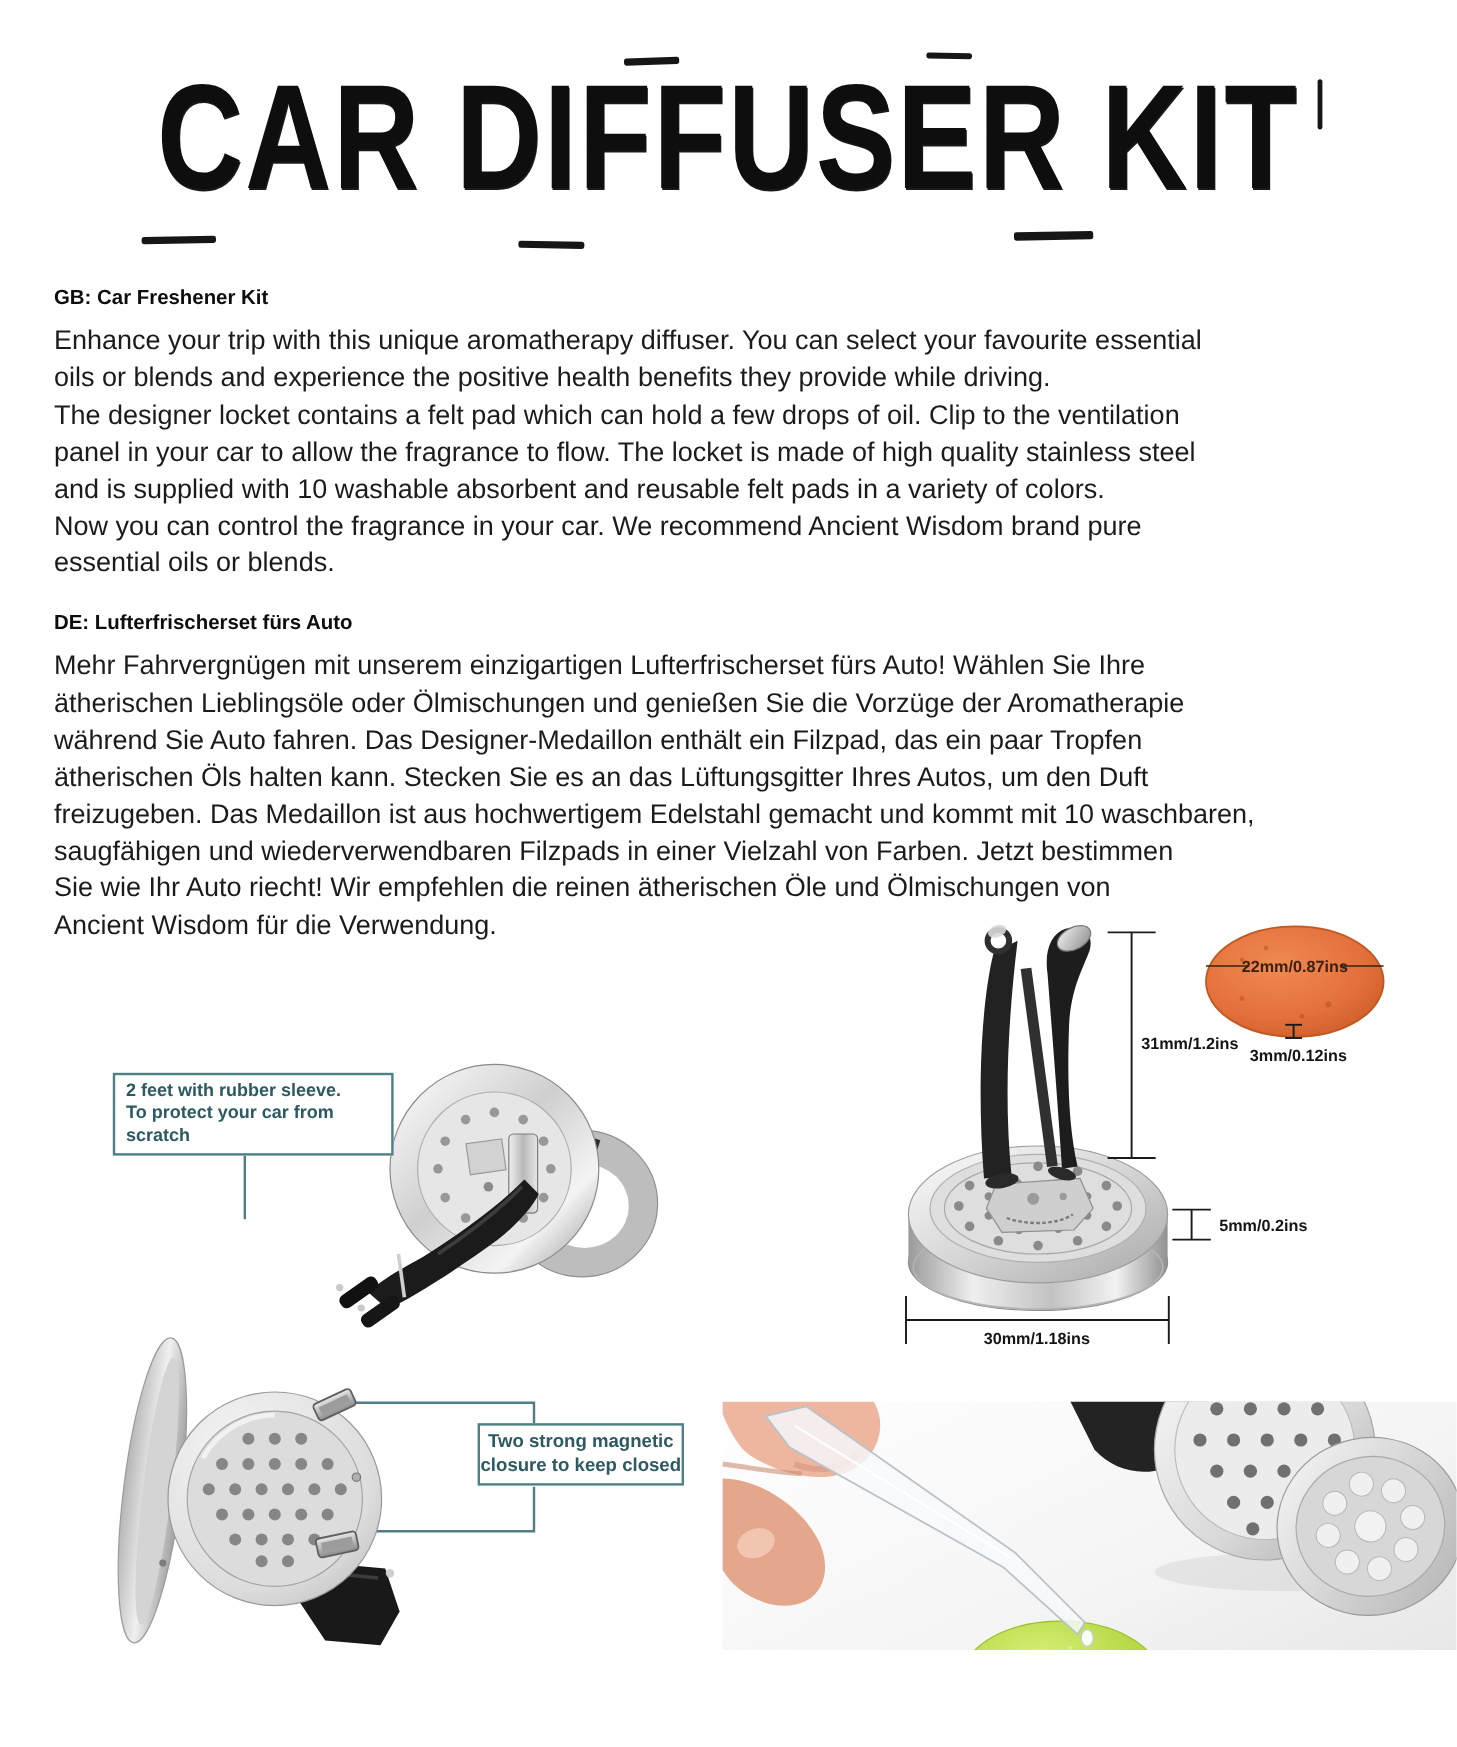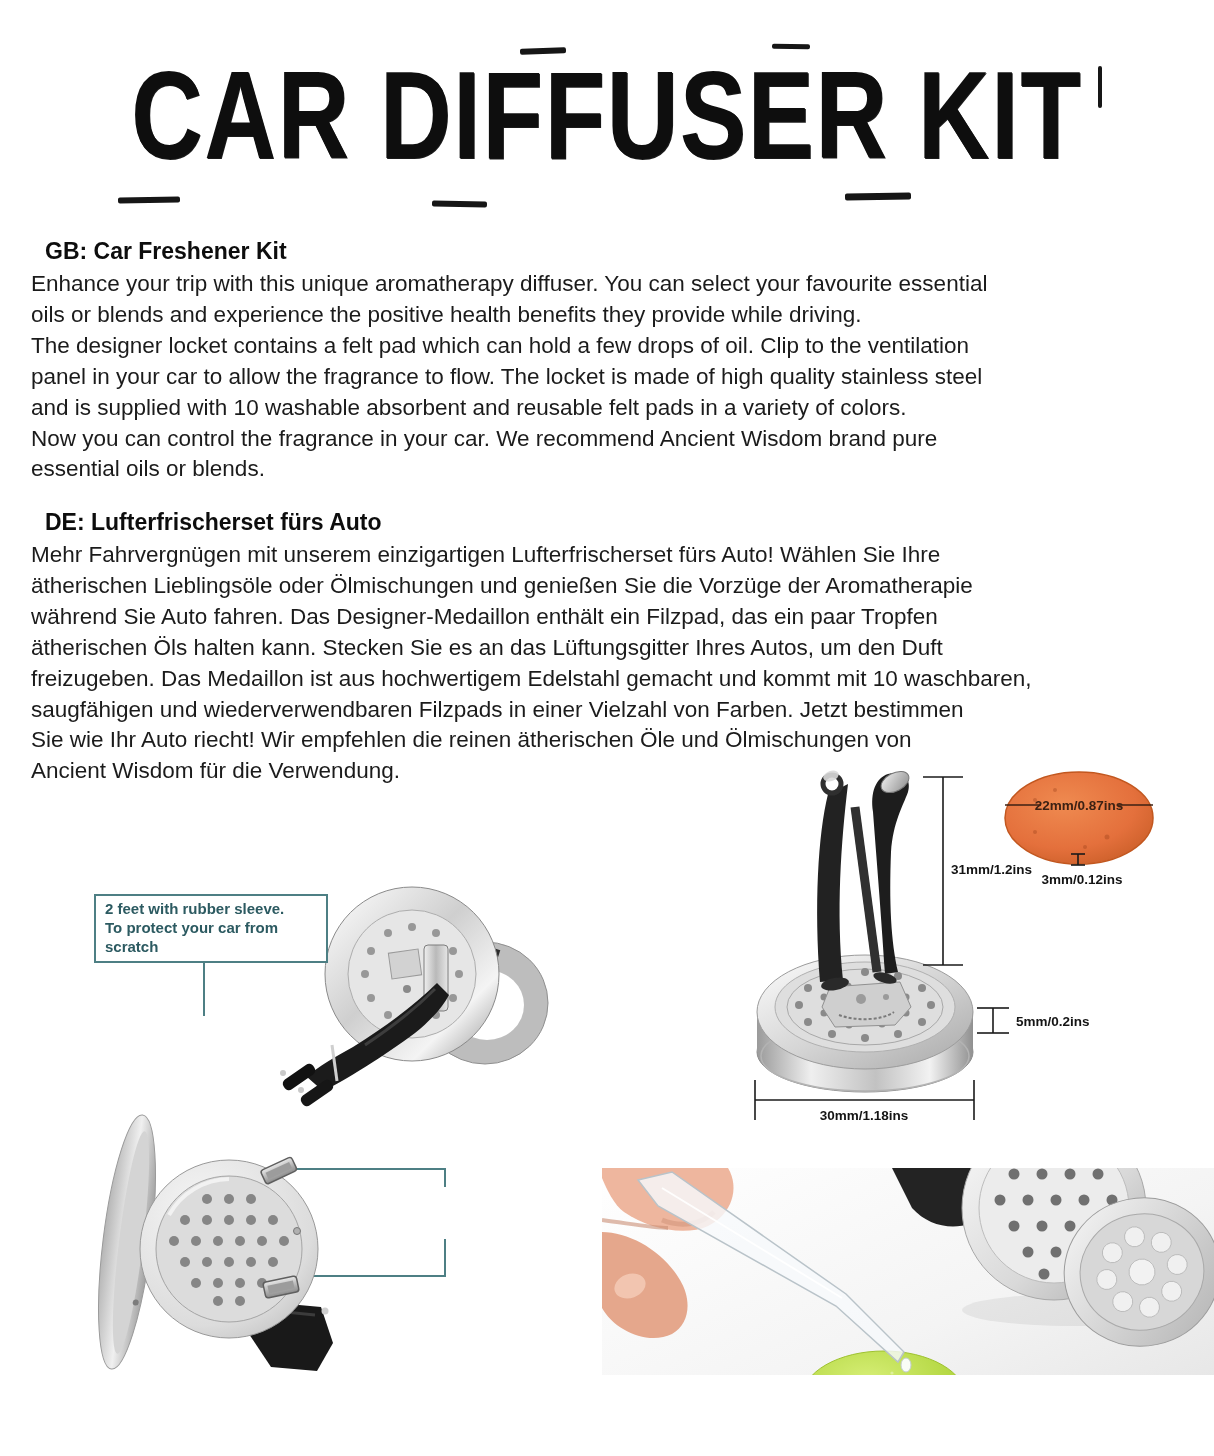--- a/index.html
+++ b/index.html
@@ -6,22 +6,22 @@
   #page{position:relative;width:1214px;height:1375px;background:#fff;overflow:hidden;
         font-family:"Liberation Sans",sans-serif;color:#111;}
   .abs{position:absolute;}
   
   #title-wrap{left:0;right:0;top:44px;text-align:center;}
   #title{display:inline-block;font-weight:bold;font-size:124px;letter-spacing:2px;
          transform:scaleX(0.80);transform-origin:center;color:#0e0e0e;
          text-shadow:1px 1px 0 #1a1a1a; white-space:nowrap;}
   .speck{position:absolute;background:#161616;border-radius:2px;}
   
-  .sec-heading{left:45px;width:1130px;font-weight:bold;font-size:23px;color:#0d0d0d;}
-  .sec-body{left:31px;width:1135px;font-size:22.5px;line-height:30.9px;color:#1b1b1b;
+  .sec-heading{left:45px;width:1130px;font-weight:bold;font-size:17px;color:#0d0d0d;}
+  .sec-body{left:45px;width:1135px;font-size:22.5px;line-height:30.9px;color:#1b1b1b;
             white-space:pre-line;}
   
   .callout{border:2px solid #4d7f84;background:#fff;color:#2c5a61;font-weight:bold;
            font-size:15px;line-height:1.28;white-space:pre-line;z-index:5;}
   #callout-feet{left:94px;top:894px;width:221px;height:46px;padding:3px 0 16px 9px;}
   #callout-magnet{left:398px;top:1186px;width:168px;height:48px;display:flex;
                   align-items:center;justify-content:center;text-align:center;font-size:15.5px;}
   
   .dim-label{font-family:"Liberation Sans",sans-serif;font-weight:bold;font-size:13.5px;fill:#141414;}
   .dim-label-pad{font-family:"Liberation Sans",sans-serif;font-weight:bold;font-size:13.5px;fill:#3c2113;}
@@ -308,20 +308,22 @@
     <g transform="rotate(-25 194 66)">
       <rect x="177" y="58" width="34" height="15" rx="3" fill="url(#magGrad)" stroke="#5f5f5f" stroke-width="1.5"></rect>
       <rect x="181" y="62" width="26" height="7" fill="#9c9c9c"></rect>
     </g>
     <g transform="rotate(-12 196 182)">
       <rect x="179" y="174" width="34" height="16" rx="3" fill="url(#magGrad)" stroke="#5f5f5f" stroke-width="1.5"></rect>
       <rect x="183" y="178" width="26" height="8" fill="#9c9c9c"></rect>
     </g>
   </svg>
 
+  <div class="abs callout" id="callout-magnet">Two strong magnetic
+closure to keep closed</div>
 
   <svg class="abs" style="left:602px;top:1168px;" width="612" height="281" viewBox="0 0 612 281">
     <defs>
       <linearGradient id="photoBg" x1="0" y1="0" x2="1" y2="1">
         <stop offset="0" stop-color="#ffffff"></stop>
           <stop offset="0.55" stop-color="#f4f4f4"></stop>
           <stop offset="1" stop-color="#e2e2e2"></stop>
       </linearGradient>
       <radialGradient id="greenPad" cx="0.4" cy="0.3" r="0.85">
         <stop offset="0" stop-color="#d6ee76"></stop>

